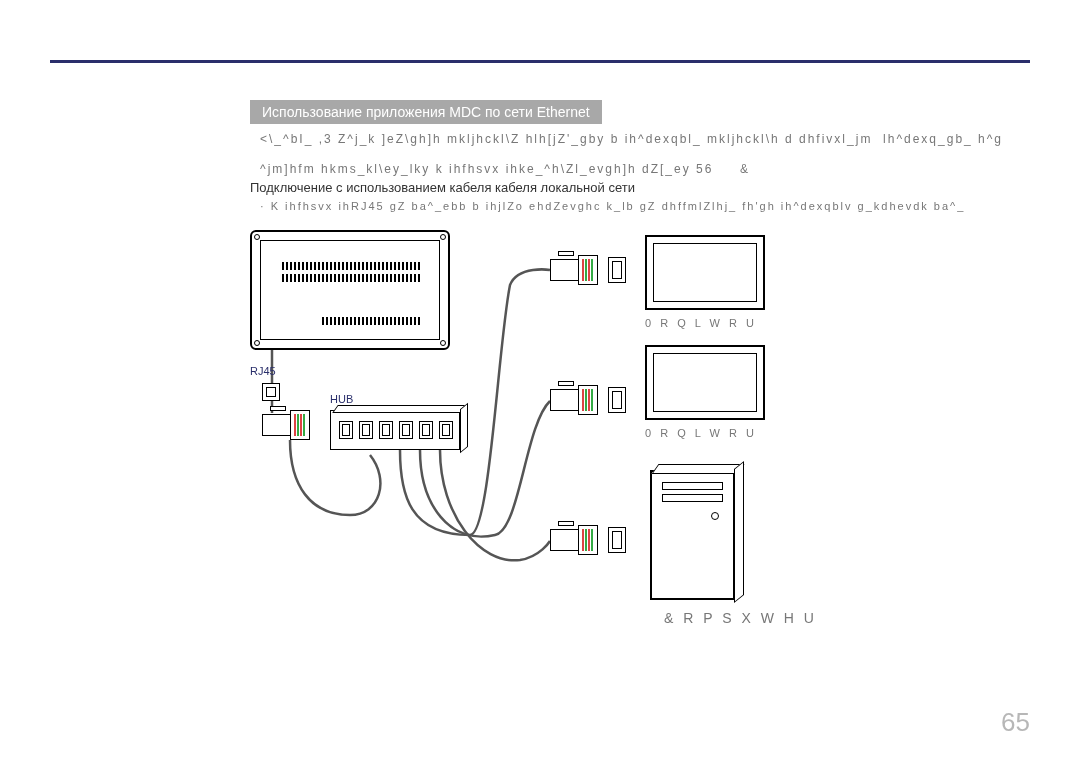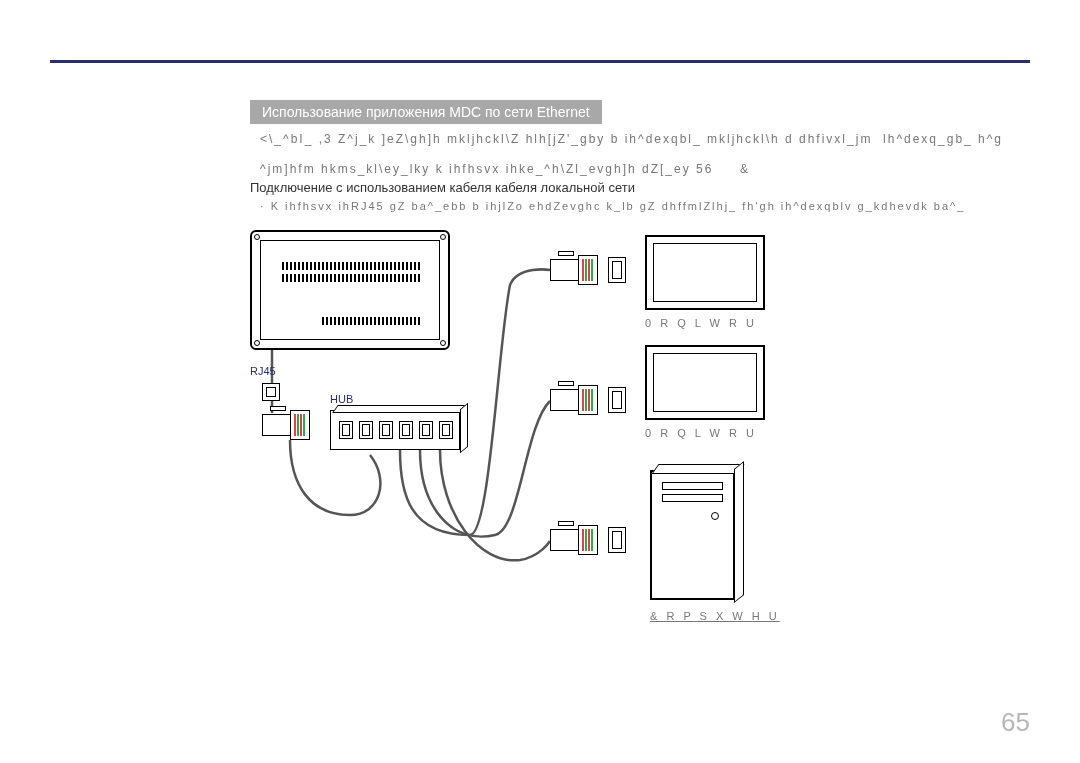--- a/index.html
+++ b/index.html
@@ -215,22 +215,22 @@
     border:1.5px solid #000; background:#fff; transform: skewX(-35deg);
   }
   .tower-side {
     position:absolute; top:-7px; right:-11px; width:10px; bottom:-1px;
     border:1.5px solid #000; background:#fff; transform: skewY(-38deg);
   }
   .tower-cd { position:absolute; top:10px; left:10px; right:10px; height:8px; border:1px solid #000; }
   .tower-cd2 { position:absolute; top:22px; left:10px; right:10px; height:8px; border:1px solid #000; }
   .tower-btn { position:absolute; top:40px; right:14px; width:8px; height:8px; border:1px solid #000; border-radius:50%; }
   .computer-label {
-    position:absolute; top: 385px; left: 400px;
-    font-size:11px; color:#777; letter-spacing:3px;text-decoration:underline;
+    position:absolute; top: 385px; left: 414px;
+    font-size:14px; color:#777; letter-spacing:3px;
   }
   
   svg.cables {
     position:absolute; top:0; left:0; width:600px; height:420px;
     pointer-events:none;
   }
   .page-number {
     position:absolute;
     bottom: 25px; right: 50px;
     font-size: 26px;

